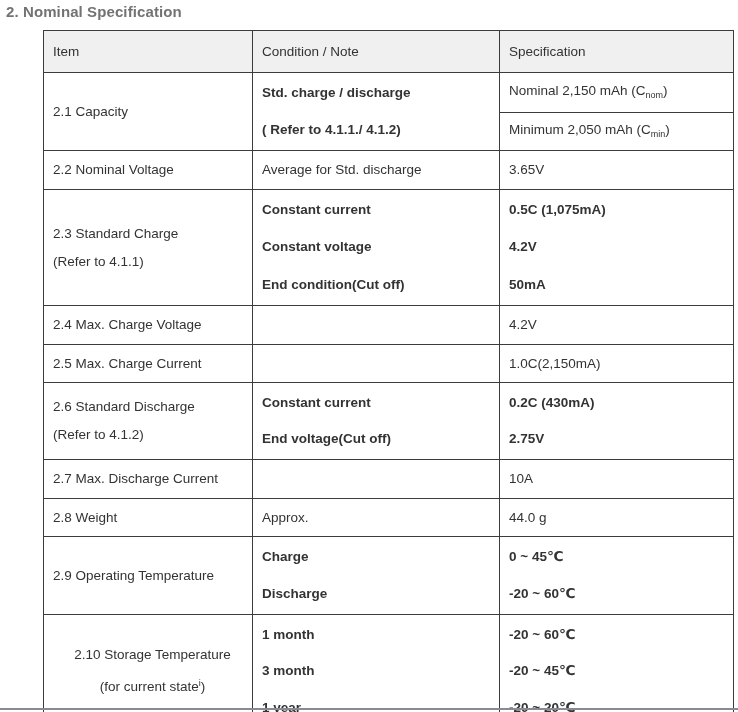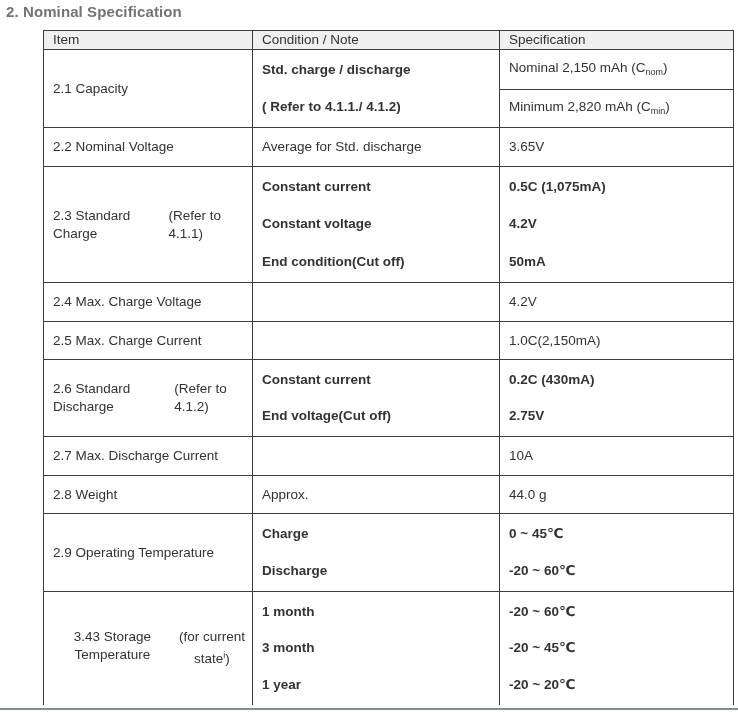--- a/index.html
+++ b/index.html
@@ -36,21 +36,21 @@
   }
   table.spec td, table.spec th {
     border: 1px solid #3c3c3c;
     padding: 0 0 0 9px;
     text-align: left;
     vertical-align: middle;
     font-weight: normal;
     line-height: 18px;
     overflow: hidden;
   }
-  tr.rhead   { height: 19px; border-radius: 8px; }
+  tr.rhead   { height: 42px; border-radius: 8px; }
   tr.r40     { height: 40px; }
   tr.r38     { height: 38px; }
   tr.r39     { height: 39px; }
   tr.r116    { height: 116px; }
   tr.r77     { height: 77px; }
   tr.r78     { height: 78px; }
   tr.r113    { height: 113px; }
   tr.rhead th { background: #f0f0f0; }
   tr.last td { border-bottom: none; text-align: center; }
 
@@ -61,21 +61,21 @@
     font-weight: bold;
   }
   .stack > div { display: flex; align-items: center; }
   .stack.h74  { height: 74px; }
   .stack.h73  { height: 73px; }
   .stack.h112 { height: 112px; }
   .stack.h109 { height: 109px; }
 
   .item-2line {
     display: flex;
-    flex-direction: row;
+    flex-direction: column;
     justify-content: center;
     row-gap: 10px;
   }
   sub.cap-sub {
     font-size: 9px;
     vertical-align: -3px;
   }
   sup.note-sup {
     font-size: 9px;
     vertical-align: 5px;
@@ -114,21 +114,21 @@
       <td rowspan="2">2.1 Capacity</td>
       <td rowspan="2">
         <div class="stack h74">
           <div>Std. charge / discharge</div>
           <div>( Refer to 4.1.1./ 4.1.2)</div>
         </div>
       </td>
       <td><span>Nominal 2,150 mAh (C</span><sub class="cap-sub">nom</sub><span>)</span></td>
     </tr>
     <tr class="r38">
-      <td><span>Minimum 2,820 mAh (C</span><sub class="cap-sub">min</sub><span>)</span></td>
+      <td><span>Minimum 2,050 mAh (C</span><sub class="cap-sub">min</sub><span>)</span></td>
     </tr>
 
     <tr class="r39">
       <td>2.2 Nominal Voltage</td>
       <td>Average for Std. discharge</td>
       <td>3.65V</td>
     </tr>
 
     <tr class="r116">
       <td>
@@ -210,21 +210,21 @@
         <div class="stack h74">
           <div>0 ~ 45℃</div>
           <div>-20 ~ 60℃</div>
         </div>
       </td>
     </tr>
 
     <tr class="r113 last">
       <td>
         <div class="item-2line">
-          <div>3.43 Storage Temperature</div>
+          <div>2.10 Storage Temperature</div>
           <div><span>(for current state</span><sup class="note-sup">i</sup><span>)</span></div>
         </div>
       </td>
       <td>
         <div class="stack h109">
           <div>1 month</div>
           <div>3 month</div>
           <div>1 year</div>
         </div>
       </td>

